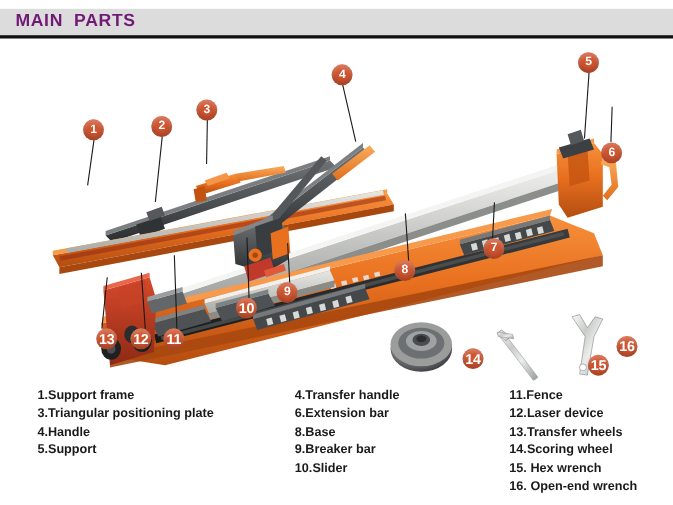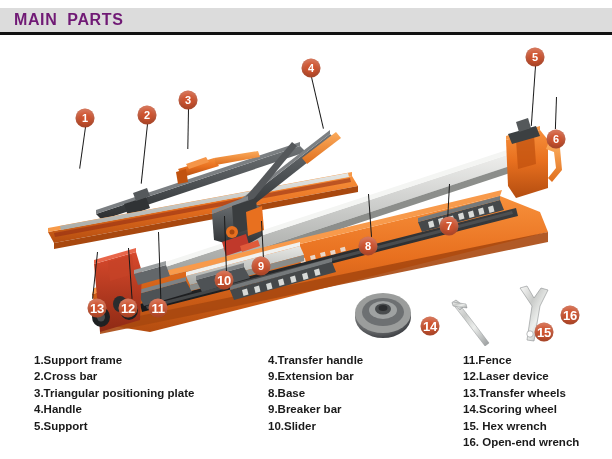--- a/index.html
+++ b/index.html
@@ -334,28 +334,27 @@
     <div class="badge wide" style="left:500px;top:296px;margin-left:44px;">15</div>
   </div>
   <div class="callout">
     <div class="badge wide" style="left:570px;top:279px;">16</div>
   </div>
 </div>
 
 <div id="legend">
   <div class="legend-col" id="legend-col-1">
     <div class="legend-item">1.Support frame</div>
-    <div class="legend-item">2.Cross bar</div>
     <div class="legend-item">3.Triangular positioning plate</div>
     <div class="legend-item">4.Handle</div>
     <div class="legend-item">5.Support</div>
   </div>
   <div class="legend-col" id="legend-col-2">
     <div class="legend-item">4.Transfer handle</div>
-    <div class="legend-item">9.Extension bar</div>
+    <div class="legend-item">6.Extension bar</div>
     <div class="legend-item">8.Base</div>
     <div class="legend-item">9.Breaker bar</div>
     <div class="legend-item">10.Slider</div>
   </div>
   <div class="legend-col" id="legend-col-3">
     <div class="legend-item">11.Fence</div>
     <div class="legend-item">12.Laser device</div>
     <div class="legend-item">13.Transfer wheels</div>
     <div class="legend-item">14.Scoring wheel</div>
     <div class="legend-item">15. Hex wrench</div>

